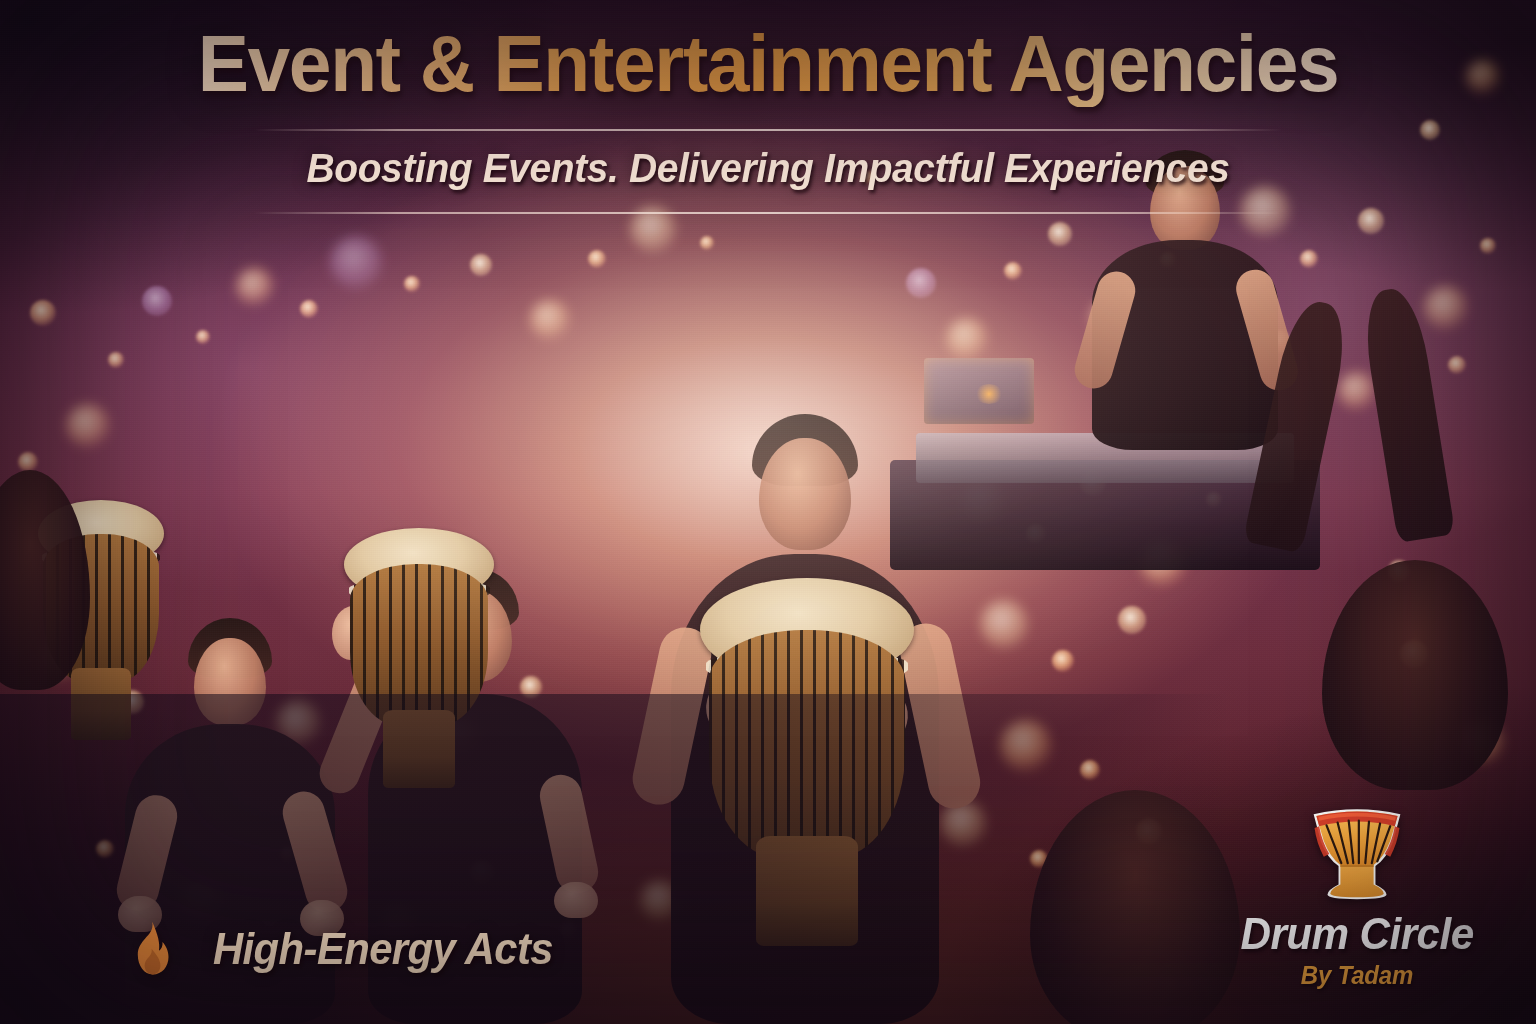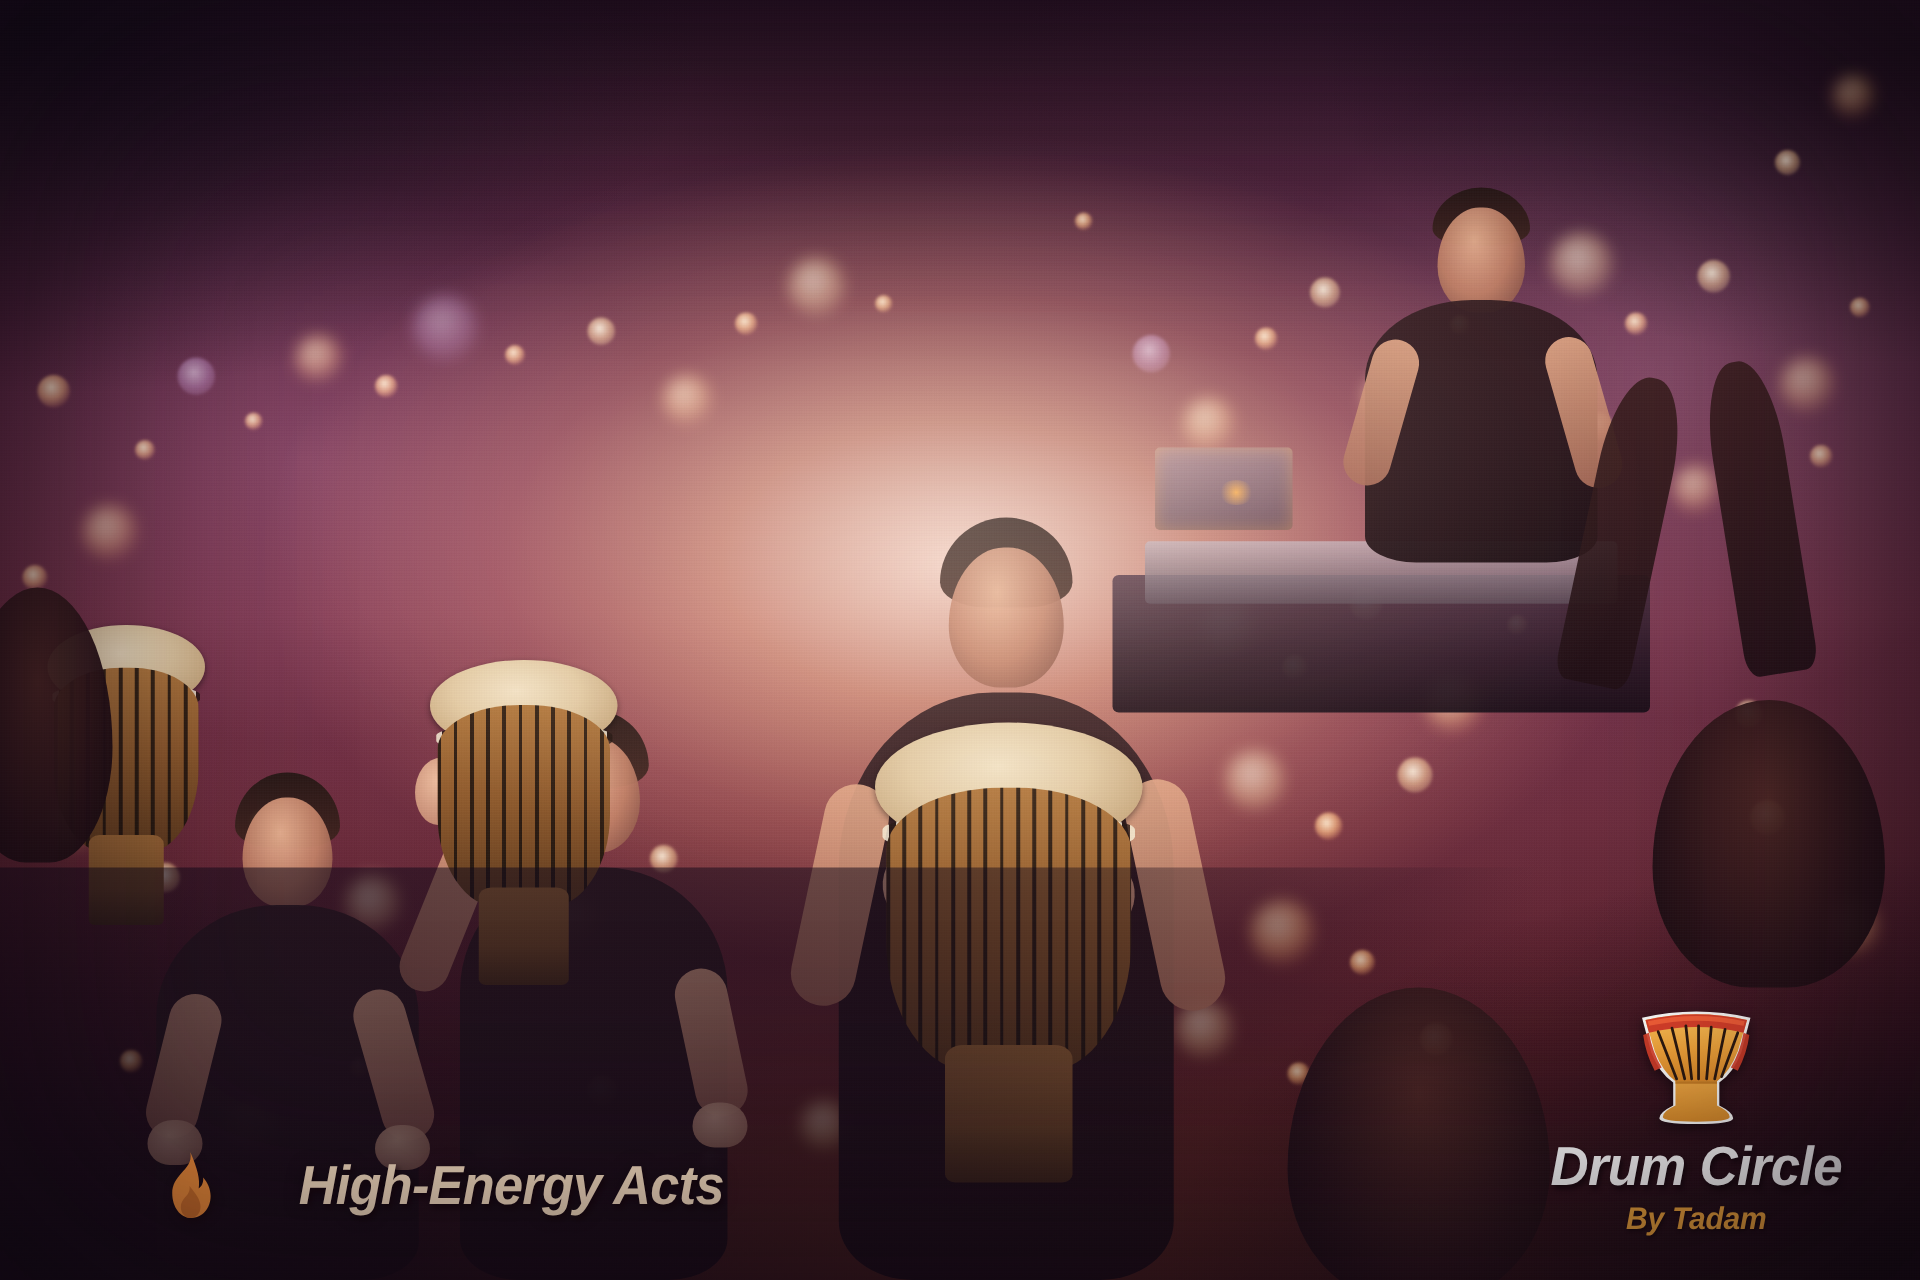--- a/index.html
+++ b/index.html
@@ -228,21 +228,21 @@
     position:absolute;
     left:120px; bottom:44px;
     z-index:7;
     display:flex;
     flex-direction:column;
     gap:36px;
   }
   .feature {
     display:flex;
     align-items:center;
-    gap:48px;
+    gap:22px;
   }
   .feature .ficon {
     width:62px; height:62px;
     display:flex; align-items:center; justify-content:center;
     flex:0 0 62px;
     filter:drop-shadow(2px 3px 4px rgba(20,6,12,.70));
   }
   .feature .flabel {
     font-family:"Liberation Sans", sans-serif;
     font-weight:bold;
@@ -443,20 +443,26 @@
     <div class="crowd-head" style="left:1322px; top:560px; width:186px; height:230px;"></div>
     <div class="crowd-head" style="left:1030px; top:790px; width:210px; height:250px;"></div>
     <div class="crowd-head" style="left:-30px; top:470px; width:120px; height:220px;"></div>
   </div>
 
   <div class="haze"></div>
   <div class="grain"></div>
 
   <div class="scrim"></div>
 
+  <div class="headline-block">
+    <div class="headline">Event &amp; Entertainment Agencies</div>
+    <div class="rule top"></div>
+    <div class="subhead">Boosting Events. Delivering Impactful Experiences</div>
+    <div class="rule bot"></div>
+  </div>
 
   <div class="features">
 
     <div class="feature f1">
       <span class="ficon">
         <svg viewBox="0 0 64 64" width="58" height="58" aria-hidden="true">
           <path d="M33.4 2c1.6 9.2-3.6 13.6-7.8 18.4-4.6 5.3-8.2 10.3-8.2 17.6C17.4 50.6 24.6 60 33.9 60c10.3 0 17.4-8.6 17.4-19.3 0-6.2-2.6-12-6.6-16.4.5 4.3-1.2 8-3.9 9.6 1.3-8.2-1.1-17.5-7.4-31.9z" fill="#f4903a"></path>
           <path d="M32.6 31.7c.9 5-1.7 7.6-4 10.3-2.2 2.6-3.6 5-3.6 8.3 0 5.4 3.7 9.7 8.6 9.7 5.2 0 8.8-4.3 8.8-9.9 0-6.5-4.7-12.2-9.8-18.4z" fill="#d0712a"></path>
         </svg>
       </span>

